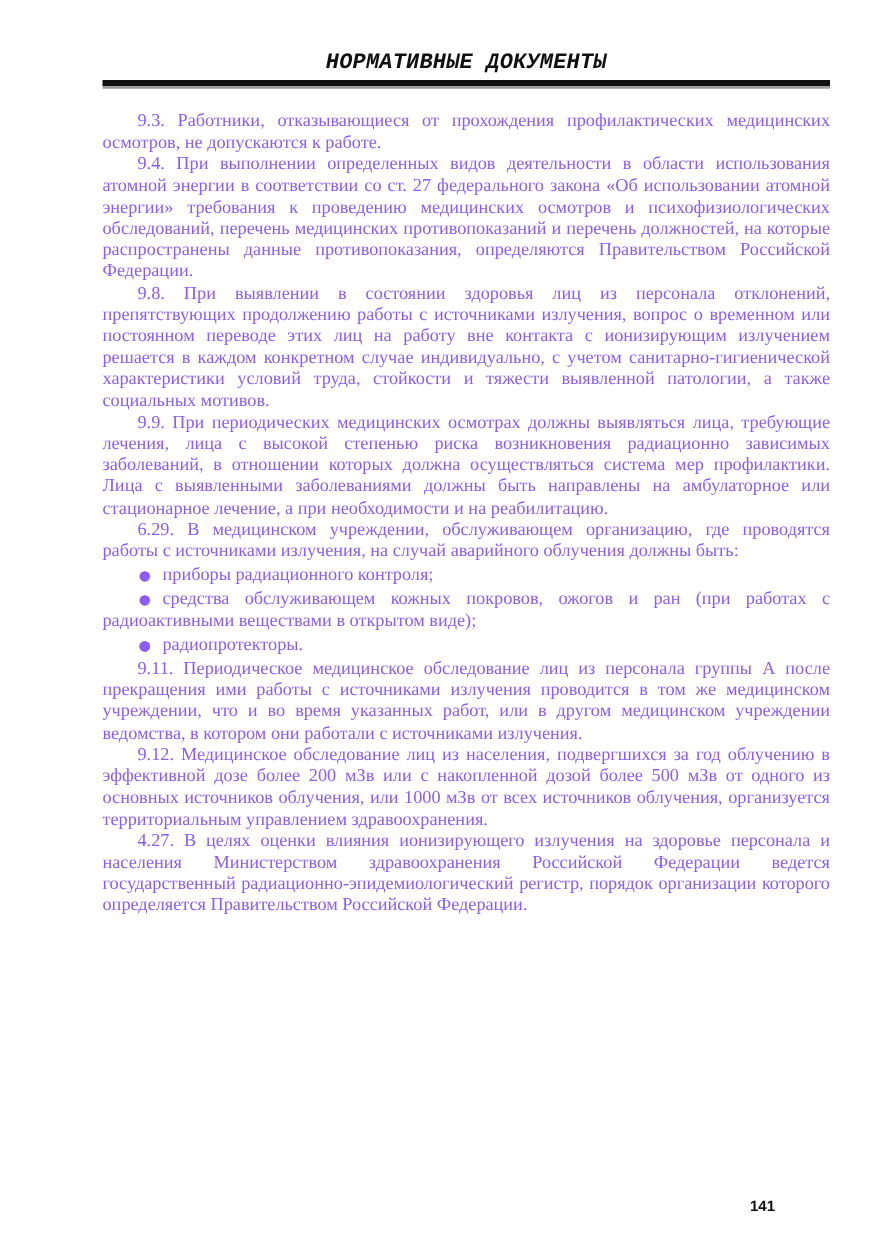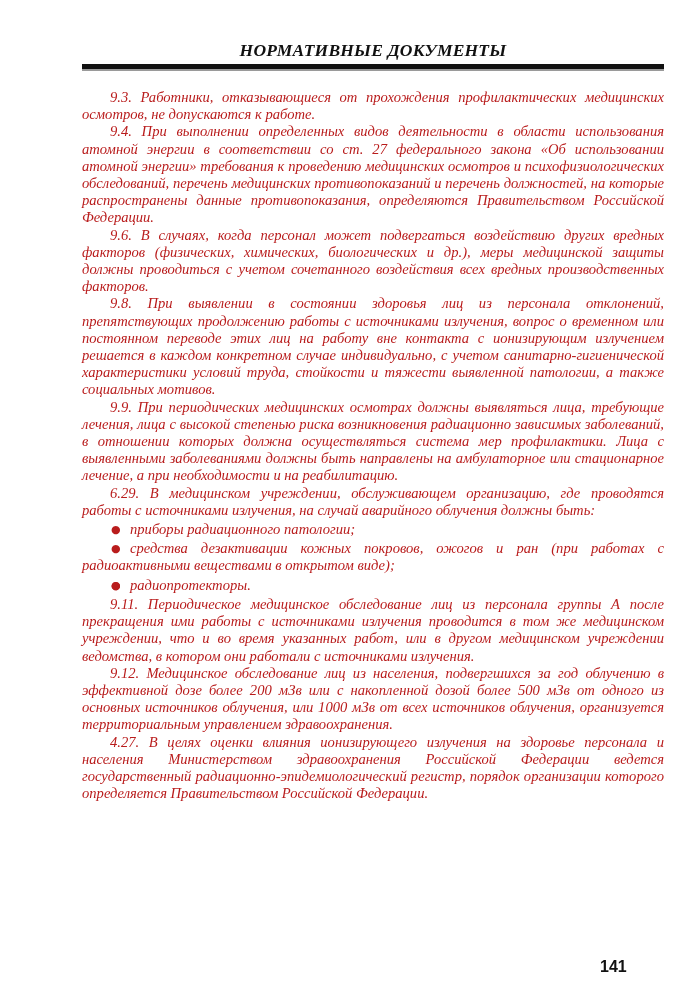--- a/index.html
+++ b/index.html
@@ -1,71 +1,69 @@
 <!DOCTYPE html>
 <html><head>
 <meta charset="utf-8">
 <style>
   html, body { margin: 0; padding: 0; background: #ffffff; }
   body { width: 700px; height: 1005px; position: relative; overflow: hidden; }
   .page { position: absolute; left: 0; top: 0; width: 700px; height: 1005px; background: #fff; }
   .running-head {
     position: absolute; left: 82px; width: 582px; top: 40px;
     text-align: center;
-    font-family: Liberation Serif, serif;
+    font-family: Liberation Mono, monospace;
     font-weight: bold; font-style: italic;
     font-size: 17.5px; letter-spacing: 0.2px;
     color: #111;
   }
   .head-rule {
     position: absolute; left: 82px; width: 582px; top: 64px;
     height: 5px; background: #111;
   }
   .head-rule-shadow {
     position: absolute; left: 82px; width: 582px; top: 69px;
     height: 2px; background: #9a9a9a;
   }
   .body-text {
     position: absolute; left: 82px; top: 89px; width: 582px;
     font-family: "Liberation Serif", serif;
-    font-size: 14.6px; line-height: 17.2px; color: #b91c1c;
+    font-size: 14.6px; line-height: 17.2px; color: #8b5cf6;
     text-align: justify;
-    font-style: italic;
   }
   .body-text p { margin: 0; text-indent: 28px; hyphens: manual; }
   .body-text ul { list-style: none; margin: 0; padding: 0; }
   .body-text li { position: relative; text-indent: 48px; margin: 2px 0 2px 0; }
   .bullet {
     position: absolute; left: 29px; top: 0; text-indent: 0;
     font-family: "DejaVu Sans", sans-serif; font-size: 11px;
   }
   .page-number {
     position: absolute; left: 600px; top: 958px;
     font-family: "Liberation Sans", sans-serif; font-weight: bold;
-    font-size: 16px; color: #111;
+    font-size: 12px; color: #111;
   }
 </style>
 </head>
 <body>
 
 <div class="page">
   <div class="running-head">НОРМАТИВНЫЕ ДОКУМЕНТЫ</div>
   <div class="head-rule"></div>
   <div class="head-rule-shadow"></div>
 
   <div class="body-text">
     <p>9.3. Работники, отказывающиеся от прохождения профилактических медицинских осмотров, не допускаются к работе.</p>
     <p>9.4. При выполнении определенных видов деятельности в области использования атомной энергии в соответствии со ст. 27 федерального закона «Об использовании атомной энергии» требования к проведению медицинских осмотров и психофизиологических обследований, перечень медицинских противопоказаний и перечень должностей, на которые распространены данные противопоказания, определяются Правительством Российской Федерации.</p>
-    <p>9.6. В случаях, когда персонал может подвергаться воздействию других вредных факторов (физических, химических, биологических и др.), меры медицинской защиты должны проводиться с учетом сочетанного воздействия всех вредных производственных факторов.</p>
     <p>9.8. При выявлении в состоянии здоровья лиц из персонала отклонений, препятствующих продолжению работы с источниками излучения, вопрос о временном или постоянном переводе этих лиц на работу вне контакта с ионизирующим излучением решается в каждом конкретном случае индивидуально, с учетом санитарно-гигиенической характеристики условий труда, стойкости и тяжести выявленной патологии, а также социальных мотивов.</p>
     <p>9.9. При периодических медицинских осмотрах должны выявляться лица, требующие лечения, лица с высокой степенью риска возникновения радиационно зависимых заболеваний, в отношении которых должна осуществляться система мер профилактики. Лица с выявленными заболеваниями должны быть направлены на амбулаторное или стационарное лечение, а при необходимости и на реабилитацию.</p>
     <p>6.29. В медицинском учреждении, обслуживающем организацию, где проводятся работы с источниками излучения, на случай аварийного облучения должны быть:</p>
     <ul>
-      <li><span class="bullet">●</span><span>приборы радиационного патологии;</span></li>
-      <li><span class="bullet">●</span><span>средства дезактивации кожных покровов, ожогов и ран (при работах с радиоактивными веществами в открытом виде);</span></li>
+      <li><span class="bullet">●</span><span>приборы радиационного контроля;</span></li>
+      <li><span class="bullet">●</span><span>средства обслуживающем кожных покровов, ожогов и ран (при работах с радиоактивными веществами в открытом виде);</span></li>
       <li><span class="bullet">●</span></li>
       <li><span class="bullet">●</span><span>радиопротекторы.</span></li>
     </ul>
     <p>9.11. Периодическое медицинское обследование лиц из персонала группы А после прекращения ими работы с источниками излучения проводится в том же медицинском учреждении, что и во время указанных работ, или в другом медицинском учреждении ведомства, в котором они работали с источниками излучения.</p>
     <p>9.12. Медицинское обследование лиц из населения, подвергшихся за год облучению в эффективной дозе более 200 мЗв или с накопленной дозой более 500 мЗв от одного из основных источников облучения, или 1000 мЗв от всех источников облучения, организуется территориальным управлением здравоохранения.</p>
     <p>4.27. В целях оценки влияния ионизирующего излучения на здоровье персонала и населения Министерством здравоохранения Российской Федерации ведется государственный радиационно-эпидемиологический регистр, порядок организации которого определяется Правительством Российской Федерации.</p>
   </div>
 
   <div class="page-number">141</div>
 </div>

